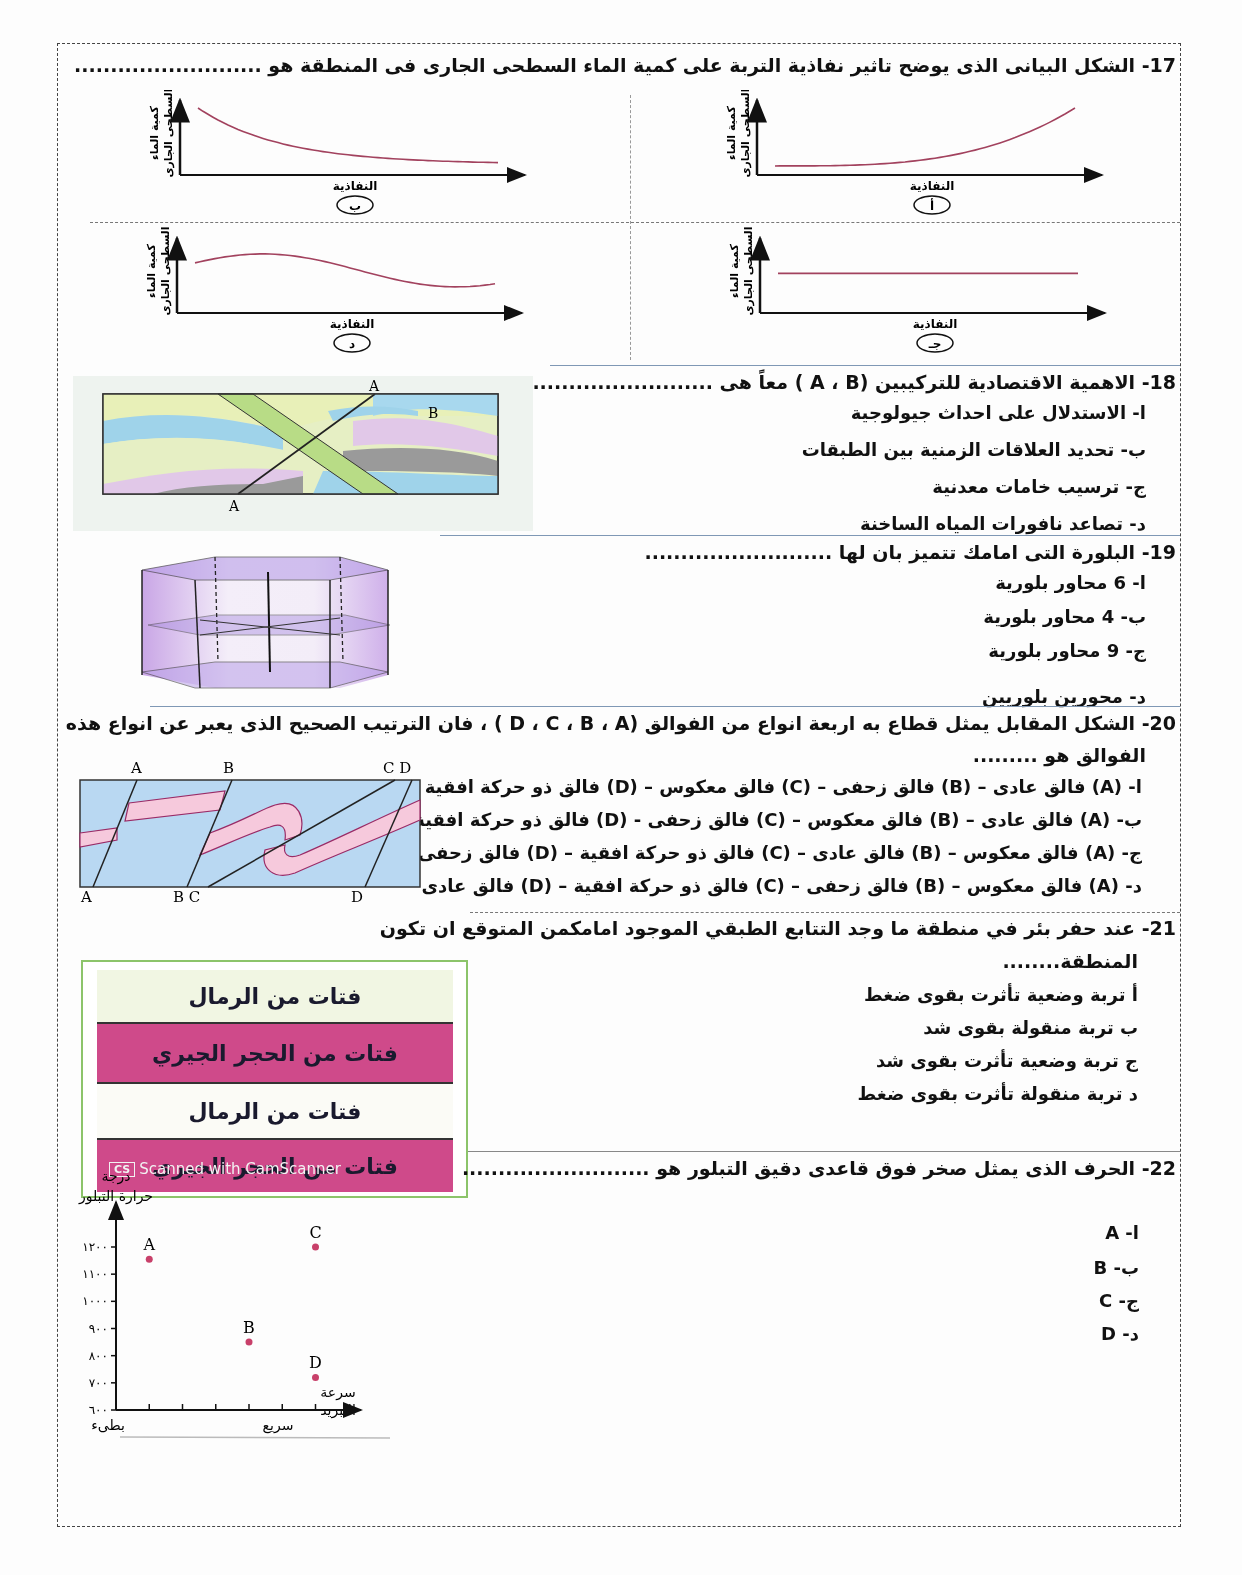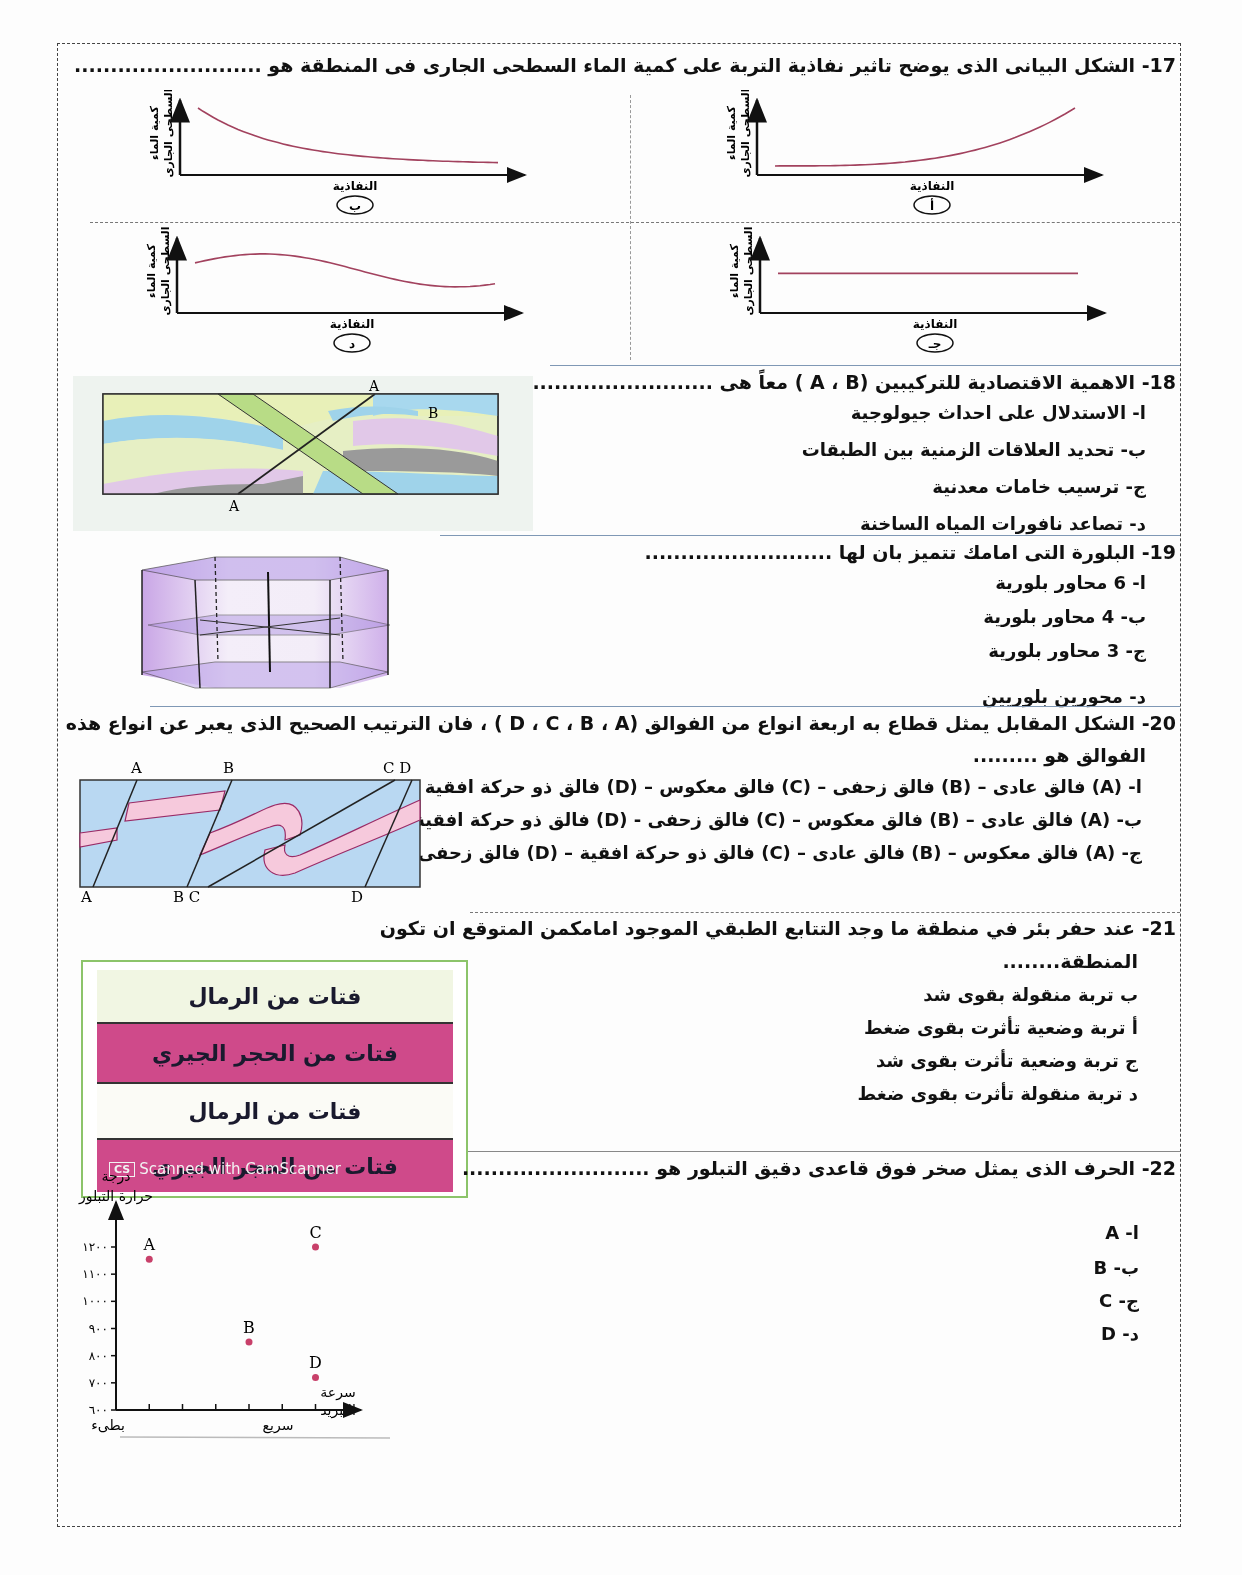--- a/index.html
+++ b/index.html
@@ -106,21 +106,21 @@
   <text x="296" y="15" font-size="14">A</text>
   <text x="156" y="135" font-size="14">A</text>
   <text x="355" y="42" font-size="14">B</text>
 </svg>
 
 <div class="hline" style="left:440px;top:535px;width:740px;"></div>
 <div class="abs rtl qtitle" style="right:66px;top:541px;">19- البلورة التى امامك تتميز بان لها ..........................</div>
 <div class="abs rtl" style="right:96px;top:572px;">
   <div class="opt" style="height:34px;">ا- 6 محاور بلورية</div>
   <div class="opt" style="height:34px;">ب- 4 محاور بلورية</div>
-  <div class="opt" style="height:34px;">ج- 3 محاور بلورية</div>
+  <div class="opt" style="height:34px;">ج- 9 محاور بلورية</div>
   <div class="opt" style="height:34px;margin-top:12px;">د- محورين بلوريين</div>
 </div>
 
 <svg class="abs" style="left:140px;top:550px;" width="250" height="140">
   <defs>
     <linearGradient id="cg" x1="0" y1="0" x2="1" y2="0">
       <stop offset="0" stop-color="#c9a6e6"></stop>
         <stop offset="0.35" stop-color="#f4eef9"></stop>
       <stop offset="0.7" stop-color="#f3edf8"></stop>
         <stop offset="1" stop-color="#cfb0ea"></stop>
@@ -141,20 +141,21 @@
   <line x1="60" y1="85" x2="200" y2="68" stroke="#333" stroke-width="1"></line>
 </svg>
 
 <div class="hline" style="left:150px;top:706px;width:1030px;"></div>
 <div class="abs rtl qtitle" style="right:66px;top:712px;">20- الشكل المقابل يمثل قطاع به اربعة انواع من الفوالق (D ، C ، B ، A ) ، فان الترتيب الصحيح الذى يعبر عن انواع هذه</div>
 <div class="abs rtl qtitle" style="right:96px;top:744px;">الفوالق هو .........</div>
 <div class="abs rtl" style="right:100px;top:776px;">
   <div class="opt" style="height:33px;">ا- (A) فالق عادى – (B) فالق زحفى – (C) فالق معكوس – (D) فالق ذو حركة افقية</div>
   <div class="opt" style="height:33px;">ب- (A) فالق عادى – (B) فالق معكوس – (C) فالق زحفى - (D) فالق ذو حركة افقية</div>
   <div class="opt" style="height:33px;">ج- (A) فالق معكوس – (B) فالق عادى – (C) فالق ذو حركة افقية – (D) فالق زحفى</div>
+  <div class="opt" style="height:33px;">د- (A) فالق معكوس – (B) فالق زحفى – (C) فالق ذو حركة افقية – (D) فالق عادى</div>
 </div>
 
 <svg class="abs" style="left:75px;top:755px;" width="350" height="150">
   <rect x="5" y="25" width="340" height="107" fill="#b9d8f2" stroke="#333" stroke-width="1.5"></rect>
   <path d="M5,78 L42,73 L42,85 L5,92 Z" fill="#f6c9dc" stroke="#9a2b66" stroke-width="1.2"></path>
   <path d="M54,48 L150,36 L145,55 L50,66 Z" fill="#f6c9dc" stroke="#9a2b66" stroke-width="1.2"></path>
   <path d="M135,78 C170,65 185,55 200,50 C225,42 230,65 225,80 L210,85 C212,70 205,68 195,72 C175,78 150,90 125,100 Z" fill="#f6c9dc" stroke="#9a2b66" stroke-width="1.2"></path>
   <path d="M190,95 C185,115 200,125 220,118 C260,100 300,85 345,65 L345,45 C300,65 260,85 225,100 C212,105 208,98 210,90 Z" fill="#f6c9dc" stroke="#9a2b66" stroke-width="1.2"></path>
   <line x1="62" y1="25" x2="18" y2="132" stroke="#222" stroke-width="1.5"></line>
   <line x1="157" y1="25" x2="112" y2="132" stroke="#222" stroke-width="1.5"></line>
@@ -165,22 +166,22 @@
   <text x="308" y="18" font-size="15">C D</text>
   <text x="6" y="147" font-size="15">A</text>
   <text x="98" y="147" font-size="15">B C</text>
   <text x="276" y="147" font-size="15">D</text>
 </svg>
 
 <div class="dline" style="left:470px;top:912px;width:710px;"></div>
 <div class="abs rtl qtitle" style="right:66px;top:917px;">21- عند حفر بئر في منطقة ما وجد التتابع الطبقي الموجود امامكمن المتوقع ان تكون</div>
 <div class="abs rtl qtitle" style="right:104px;top:950px;">المنطقة........</div>
 <div class="abs rtl" style="right:104px;top:984px;">
+  <div class="opt" style="height:33px;">أ تربة وضعية تأثرت بقوى ضغط</div>
   <div class="opt" style="height:33px;">ب تربة منقولة بقوى شد</div>
-  <div class="opt" style="height:33px;">أ تربة وضعية تأثرت بقوى ضغط</div>
   <div class="opt" style="height:33px;">ج تربة وضعية تأثرت بقوى شد</div>
   <div class="opt" style="height:33px;">د تربة منقولة تأثرت بقوى ضغط</div>
 </div>
 
 <div class="abs" style="left:81px;top:960px;width:387px;height:238px;border:2px solid #8cc46a;box-sizing:border-box;background:#fff;">
   <div style="position:absolute;left:14px;top:8px;width:356px;height:222px;">
     <div class="band" style="top:0;height:52px;background:#f1f6e3;">
       <span>فتات من الرمال</span>
       </div>
     <div class="band" style="top:52px;height:62px;background:#cf4a8a;border-top:2px solid #333;border-bottom:2px solid #333;">

